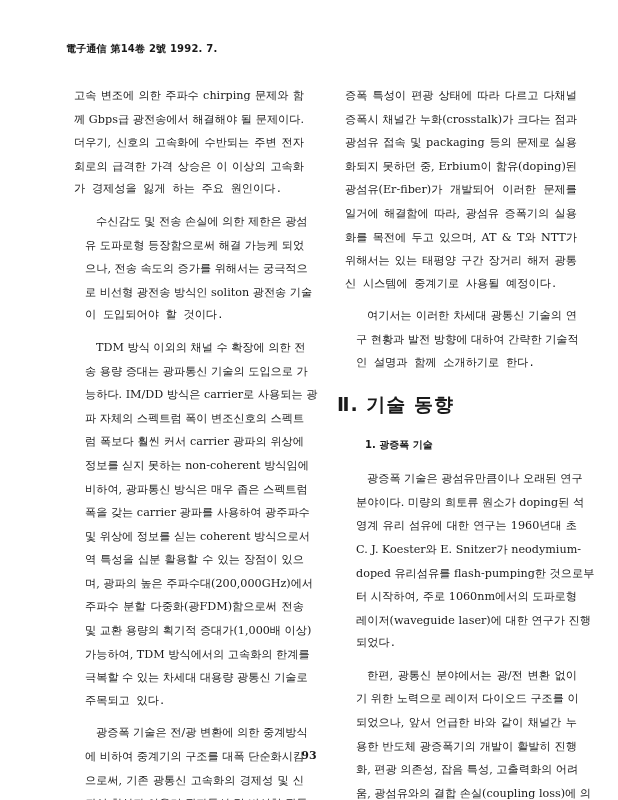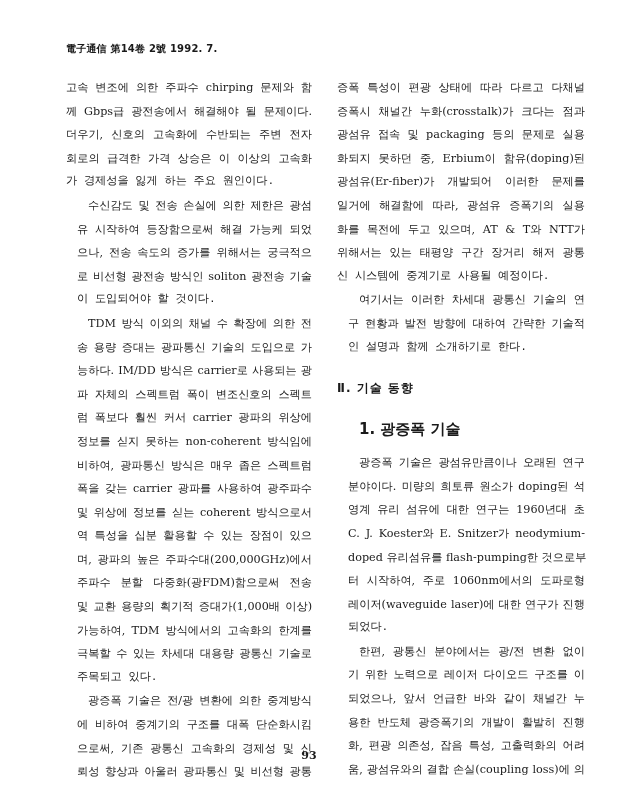--- a/index.html
+++ b/index.html
@@ -4,47 +4,47 @@
   <style>
     html, body { margin: 0; padding: 0; background: #ffffff; }
     body { width: 618px; height: 800px; position: relative; overflow: hidden;
       font-family: "DejaVu Serif", "Liberation Serif", serif; color: #1a1a1a; }
     .running-header { position: absolute; left: 66px; top: 42px; font-size: 10px; font-weight: bold;
       font-family: "DejaVu Sans", sans-serif; letter-spacing: 0.2px; }
     .col { position: absolute; top: 76px; width: 246px; font-size: 11.2px; line-height: 23.6px;
       text-align: justify; }
     .col-left { left: 66px; }
     .col-right { left: 337px; width: 248px; }
-    .para { margin: 0; text-indent: 0; }
+    .para { margin: 8px; text-indent: 0; }
     .para.indent { text-indent: 11px; }
     .line { display: block; white-space: nowrap; text-align: justify; text-align-last: justify; }
     .line.last { text-align-last: left; font-family: Liberation Mono, monospace; }
-    .section-title { font-size: 12px; font-weight: bold; margin: 14px 0 12px 0; line-height: 30px;
+    .section-title { font-size: 19px; font-weight: bold; margin: 14px 0 12px 0; line-height: 30px;
       letter-spacing: 1px; font-family: "DejaVu Sans", sans-serif; }
-    .subsection-title { font-size: 15px; font-weight: bold; margin: 0 0 8px 22px; line-height: 28px;
+    .subsection-title { font-size: 10px; font-weight: bold; margin: 0 0 8px 28px; line-height: 28px;
       font-family: "DejaVu Sans", sans-serif; }
     .page-number { position: absolute; left: 0; width: 618px; top: 749px; text-align: center;
       font-size: 11px; font-weight: bold; }
   </style>
 </head>
 <body>
 
 <div class="running-header">電子通信 第14卷 2號 1992. 7.</div>
 
 <div class="col col-left" id="left-col">
     <div class="para">
       <span class="line">고속 변조에 의한 주파수 chirping 문제와 함</span>
       <span class="line">께 Gbps급 광전송에서 해결해야 될 문제이다.</span>
       <span class="line">더우기, 신호의 고속화에 수반되는 주변 전자</span>
       <span class="line">회로의 급격한 가격 상승은 이 이상의 고속화</span>
       <span class="line last">가 경제성을 잃게 하는 주요 원인이다.</span>
     </div>
     <div class="para indent">
       <span class="line" style="padding-left: 11px;">수신감도 및 전송 손실에 의한 제한은 광섬</span>
-      <span class="line">유 시작하여 등장함으로써 해결 가능케 되었</span>
+      <span class="line">유 도파로형 등장함으로써 해결 가능케 되었</span>
       <span class="line">으나, 전송 속도의 증가를 위해서는 궁극적으</span>
       <span class="line">로 비선형 광전송 방식인 soliton 광전송 기술</span>
       <span class="line last">이 도입되어야 할 것이다.</span>
     </div>
     <div class="para indent">
       <span class="line" style="padding-left: 11px;">TDM 방식 이외의 채널 수 확장에 의한 전</span>
       <span class="line">송 용량 증대는 광파통신 기술의 도입으로 가</span>
       <span class="line">능하다. IM/DD 방식은 carrier로 사용되는 광</span>
       <span class="line">파 자체의 스펙트럼 폭이 변조신호의 스펙트</span>
       <span class="line">럼 폭보다 훨씬 커서 carrier 광파의 위상에</span>

